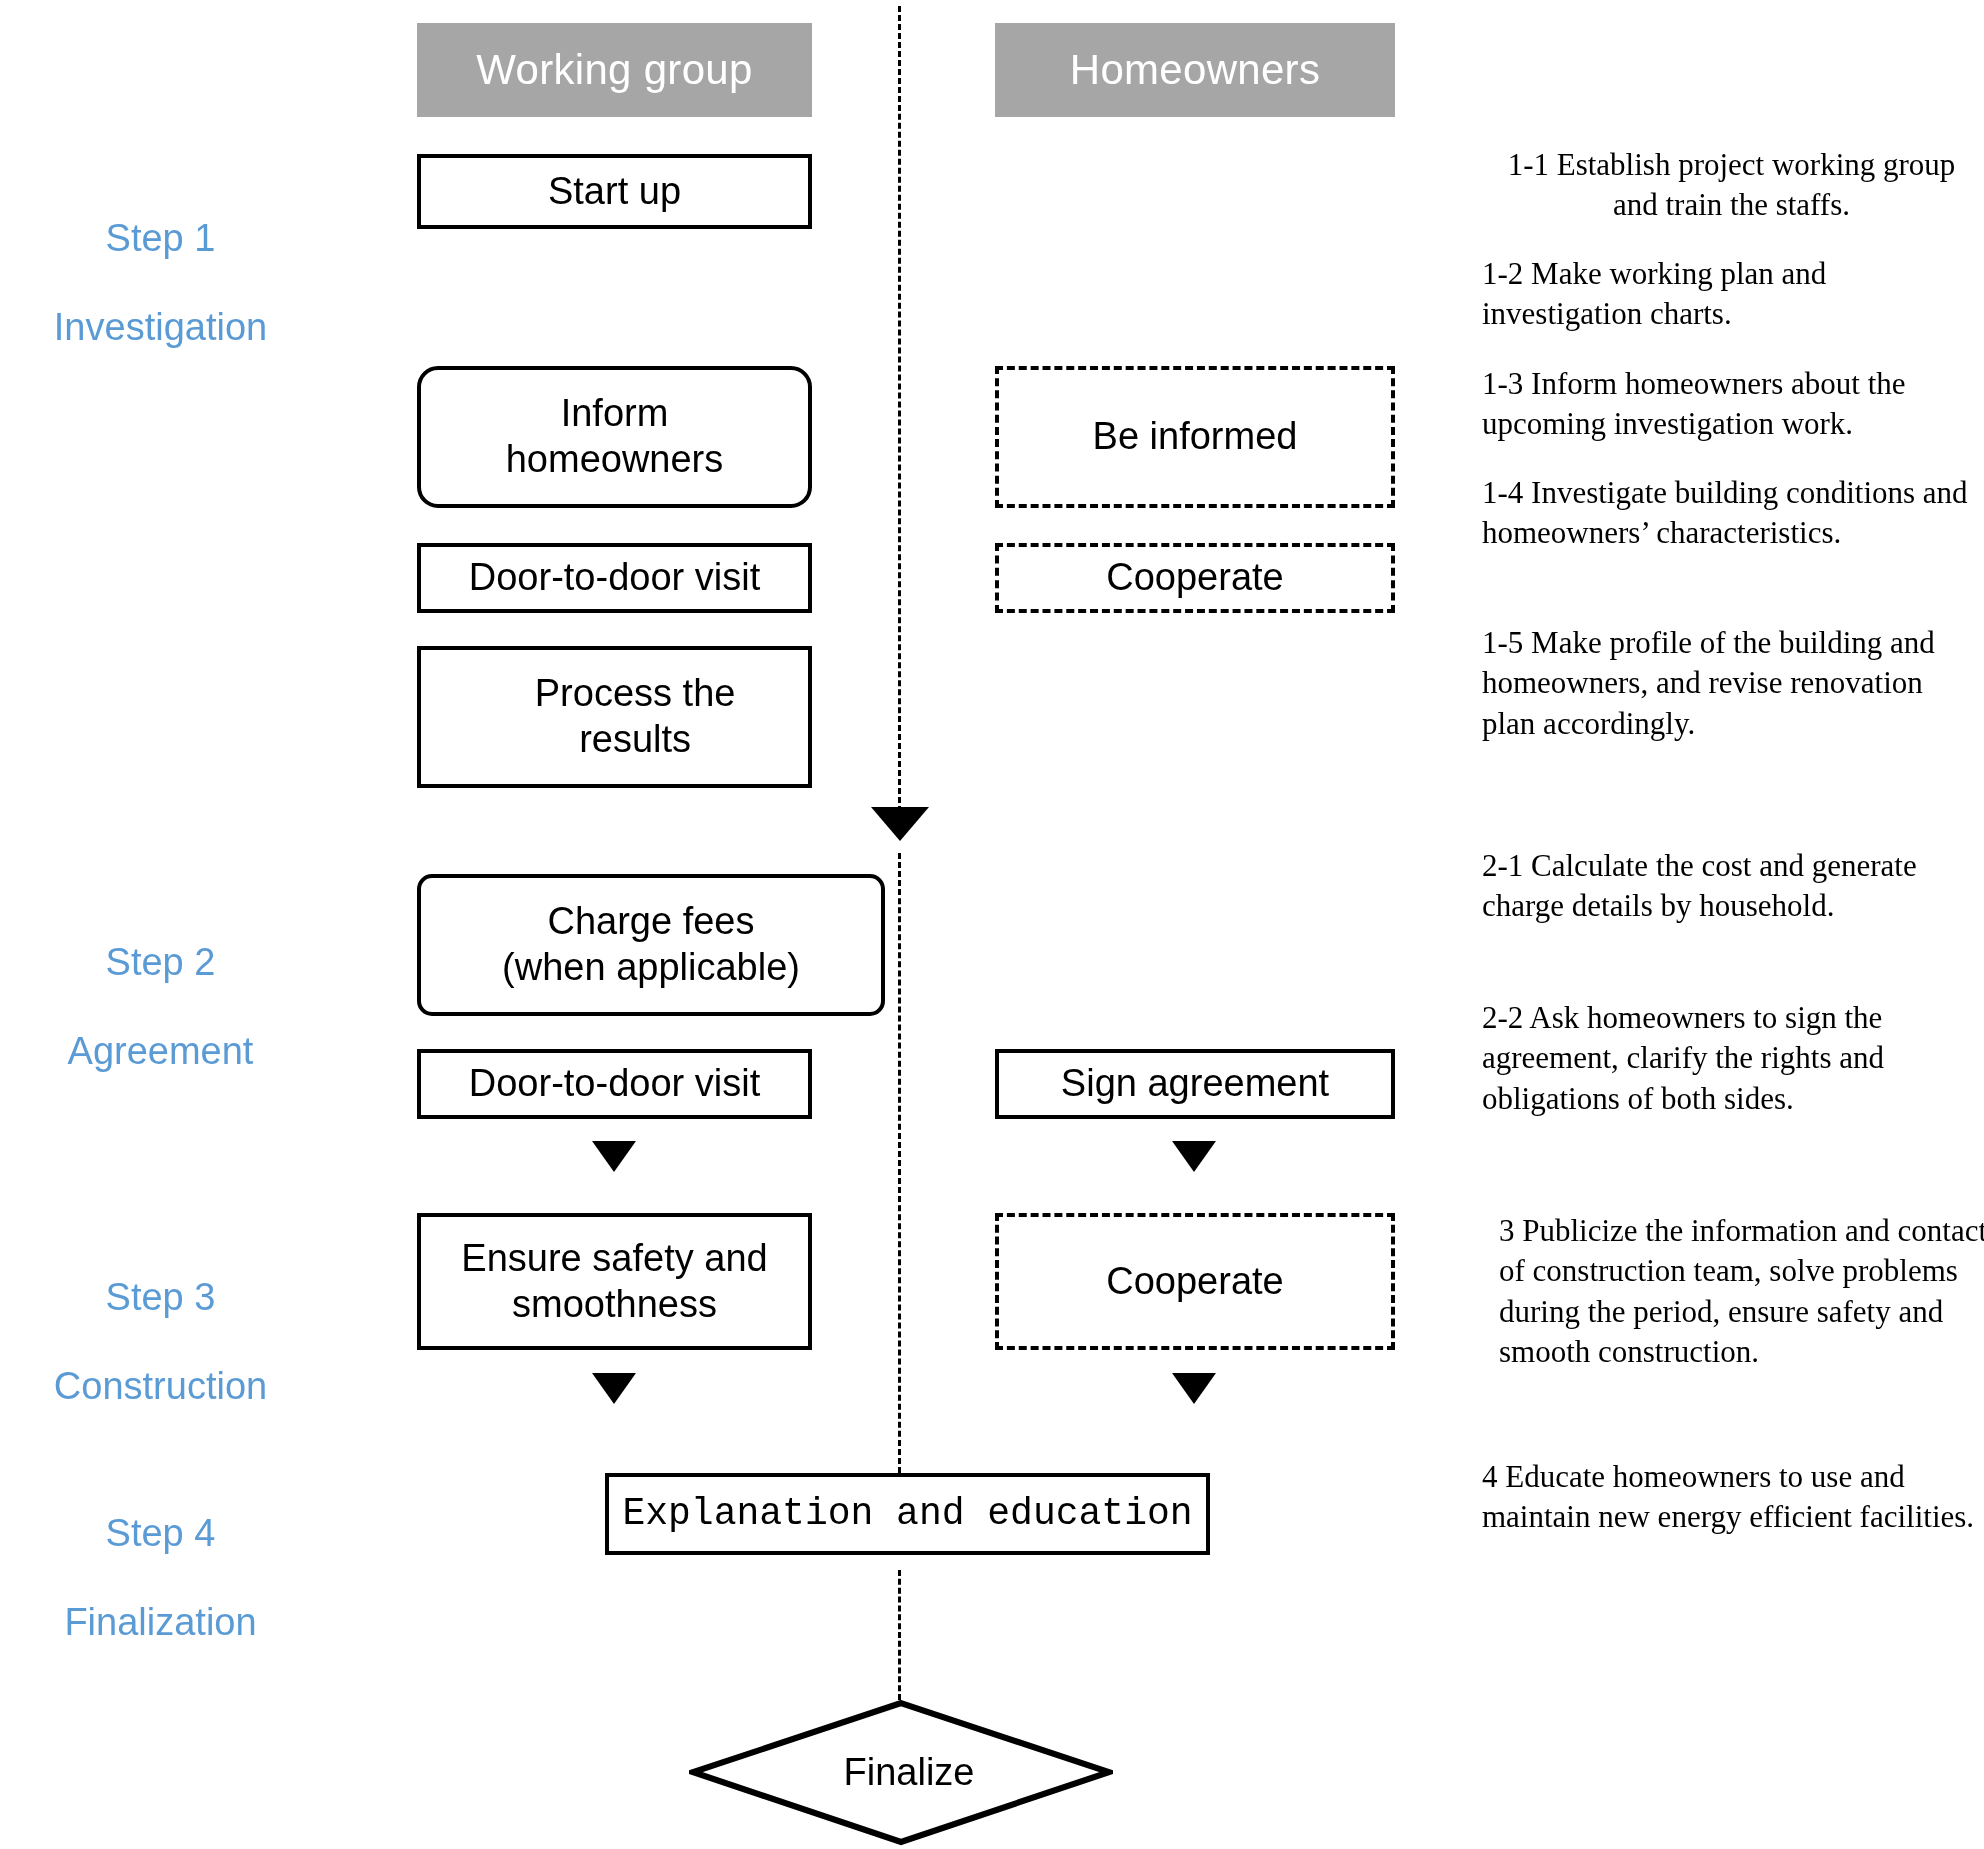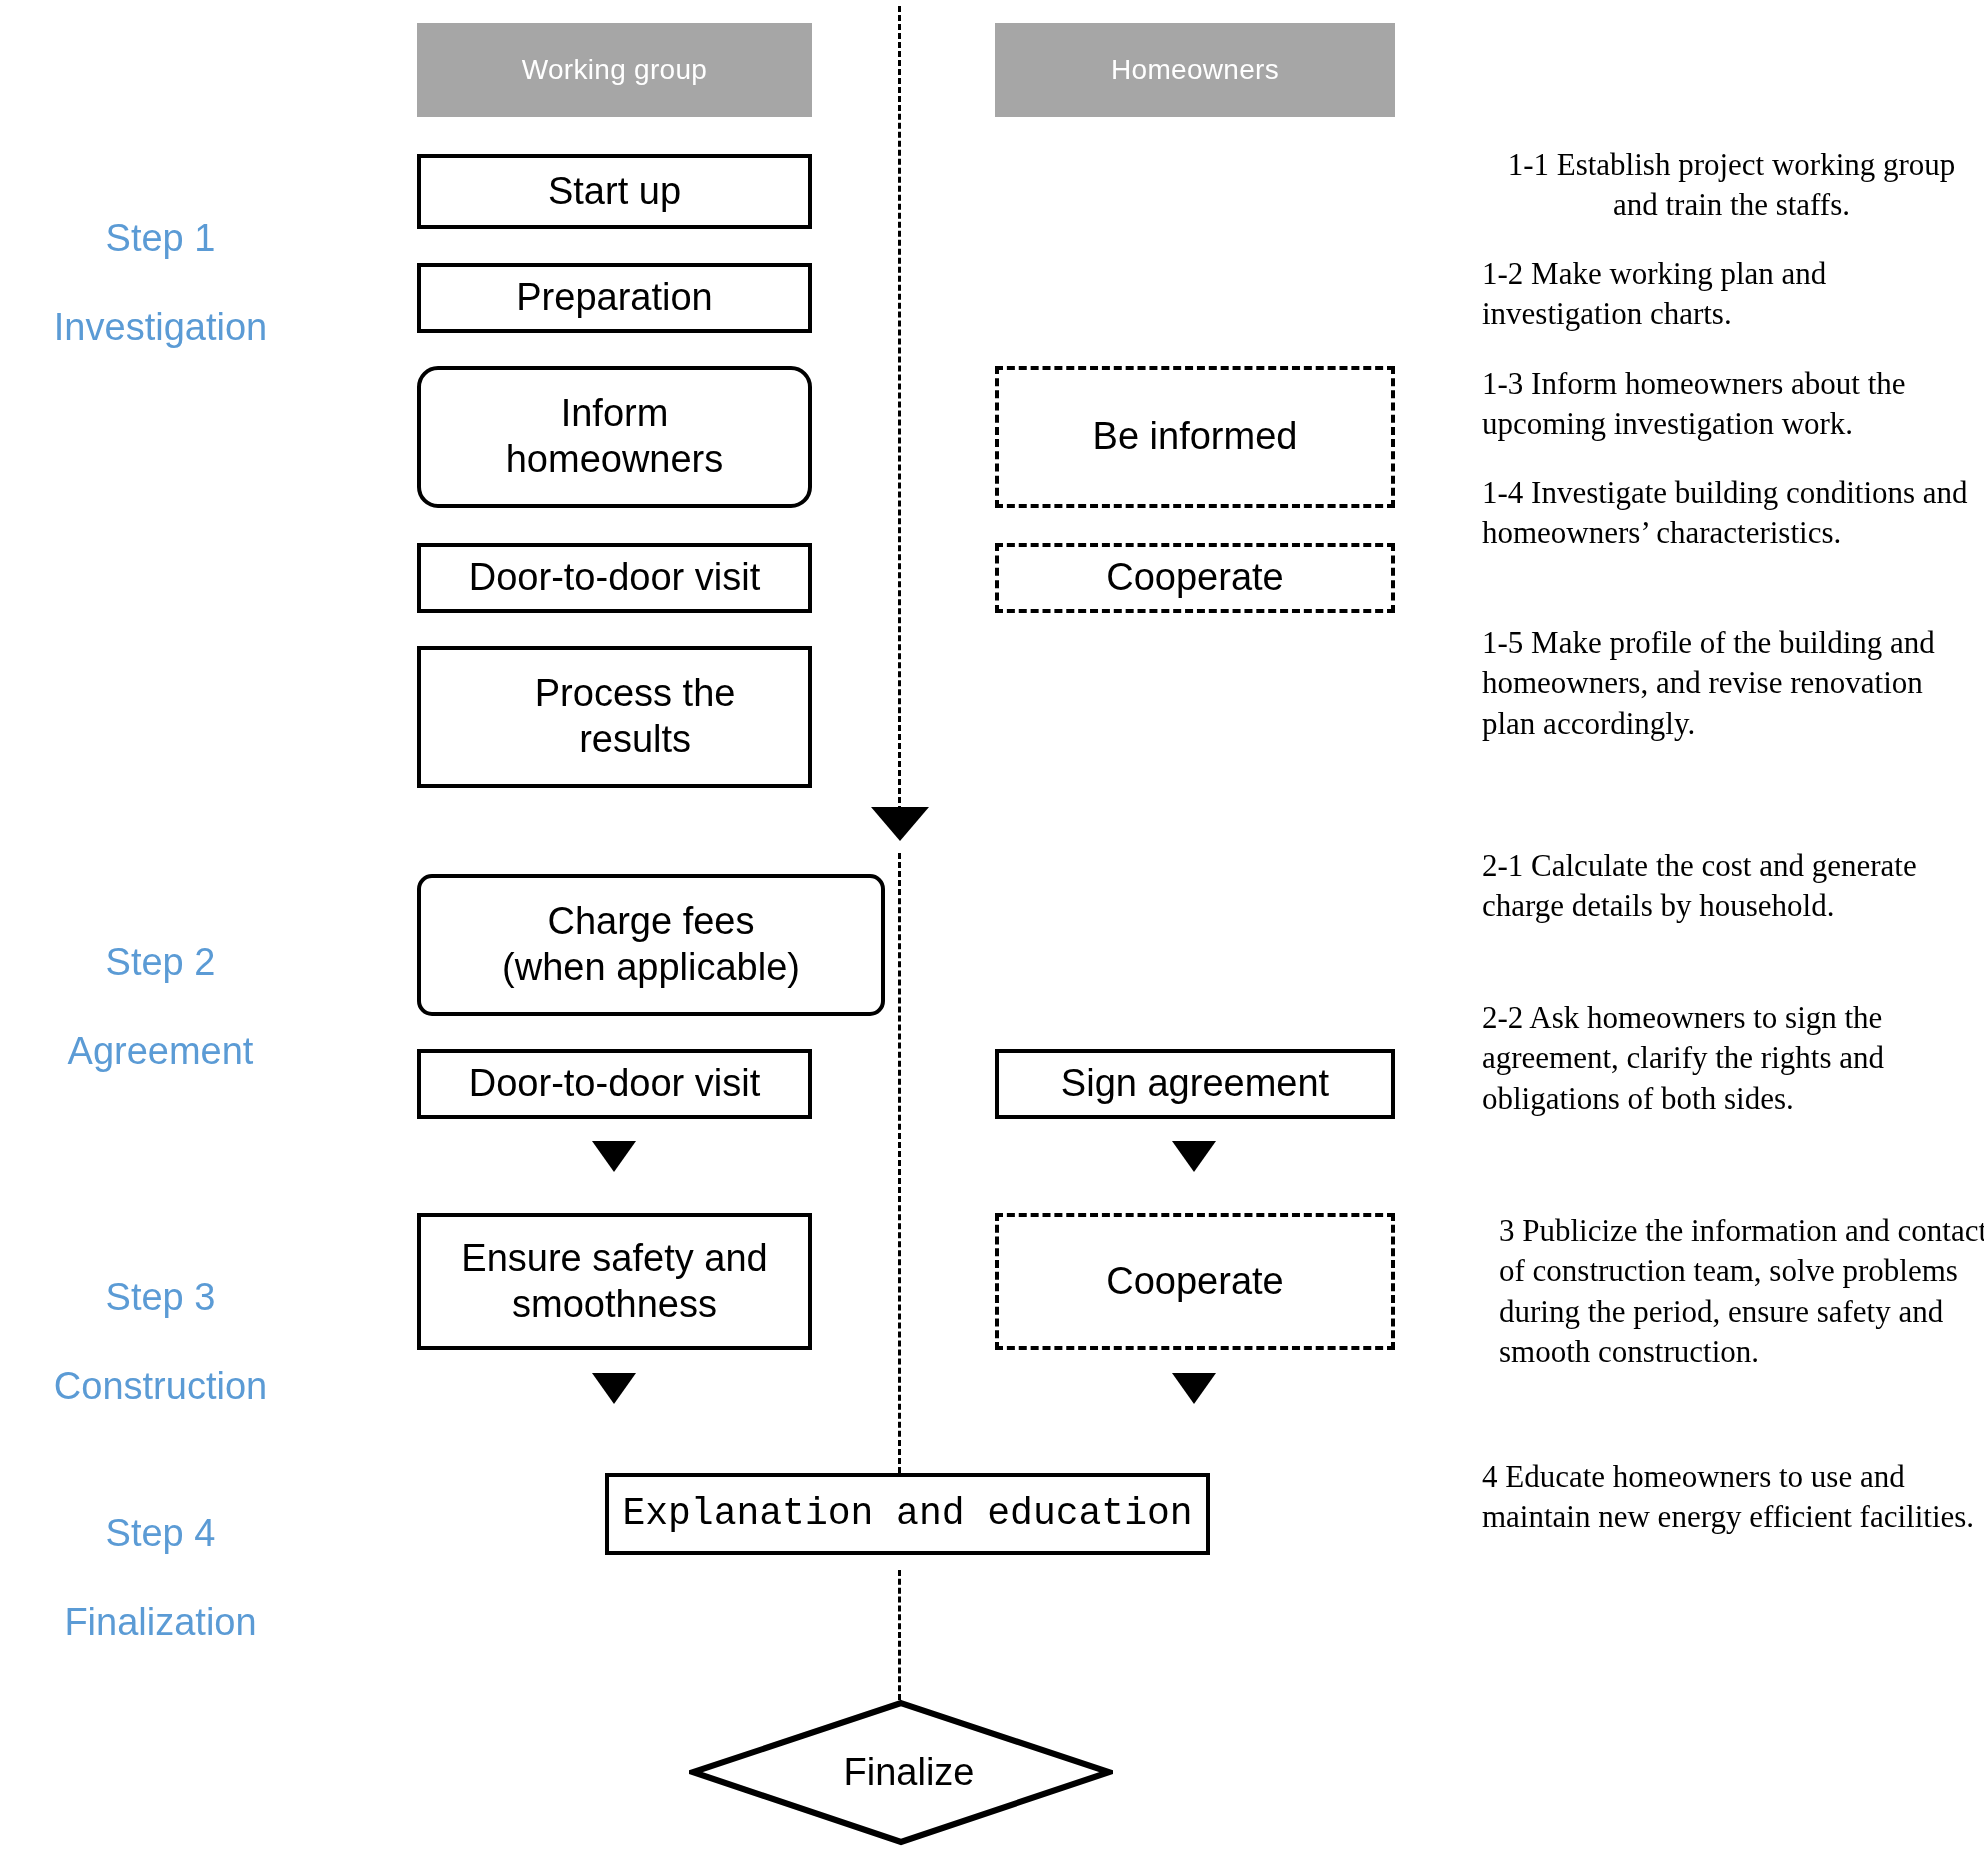--- a/index.html
+++ b/index.html
@@ -18,21 +18,21 @@
 
   
   .lane-header {
     position: absolute;
     background: #a6a6a6;
     color: #ffffff;
     display: flex;
     align-items: center;
     justify-content: center;
     font-family: "Liberation Sans", sans-serif;
-    font-size: 28px;
+    font-size: 42px;
     font-weight: 400;
     letter-spacing: 0.3px;
   }
 
   
   .step-label {
     position: absolute;
     color: #5b9bd5;
     font-family: "Liberation Sans", sans-serif;
     font-size: 38px;
@@ -148,23 +148,20 @@
 
   <div class="step-label" style="left:27px; top:1466px; width:267px;">
     <span>Step 4</span><br>
     <span>Finalization</span>
   </div>
 
   <div class="node" style="left:417px; top:154px; width:395px; height:75px;">
     <span>Start up</span>
   </div>
 
-  <div class="node" style="left:417px; top:263px; width:395px; height:70px;">
-    <span>Preparation</span>
-  </div>
 
   <div class="node" style="left:417px; top:366px; width:395px; height:142px;border-radius:21px;">
     <span>Inform
 homeowners</span>
   </div>
 
   <div class="node" style="left:417px; top:543px; width:395px; height:70px;">
     <span>Door-to-door visit</span>
   </div>
 

